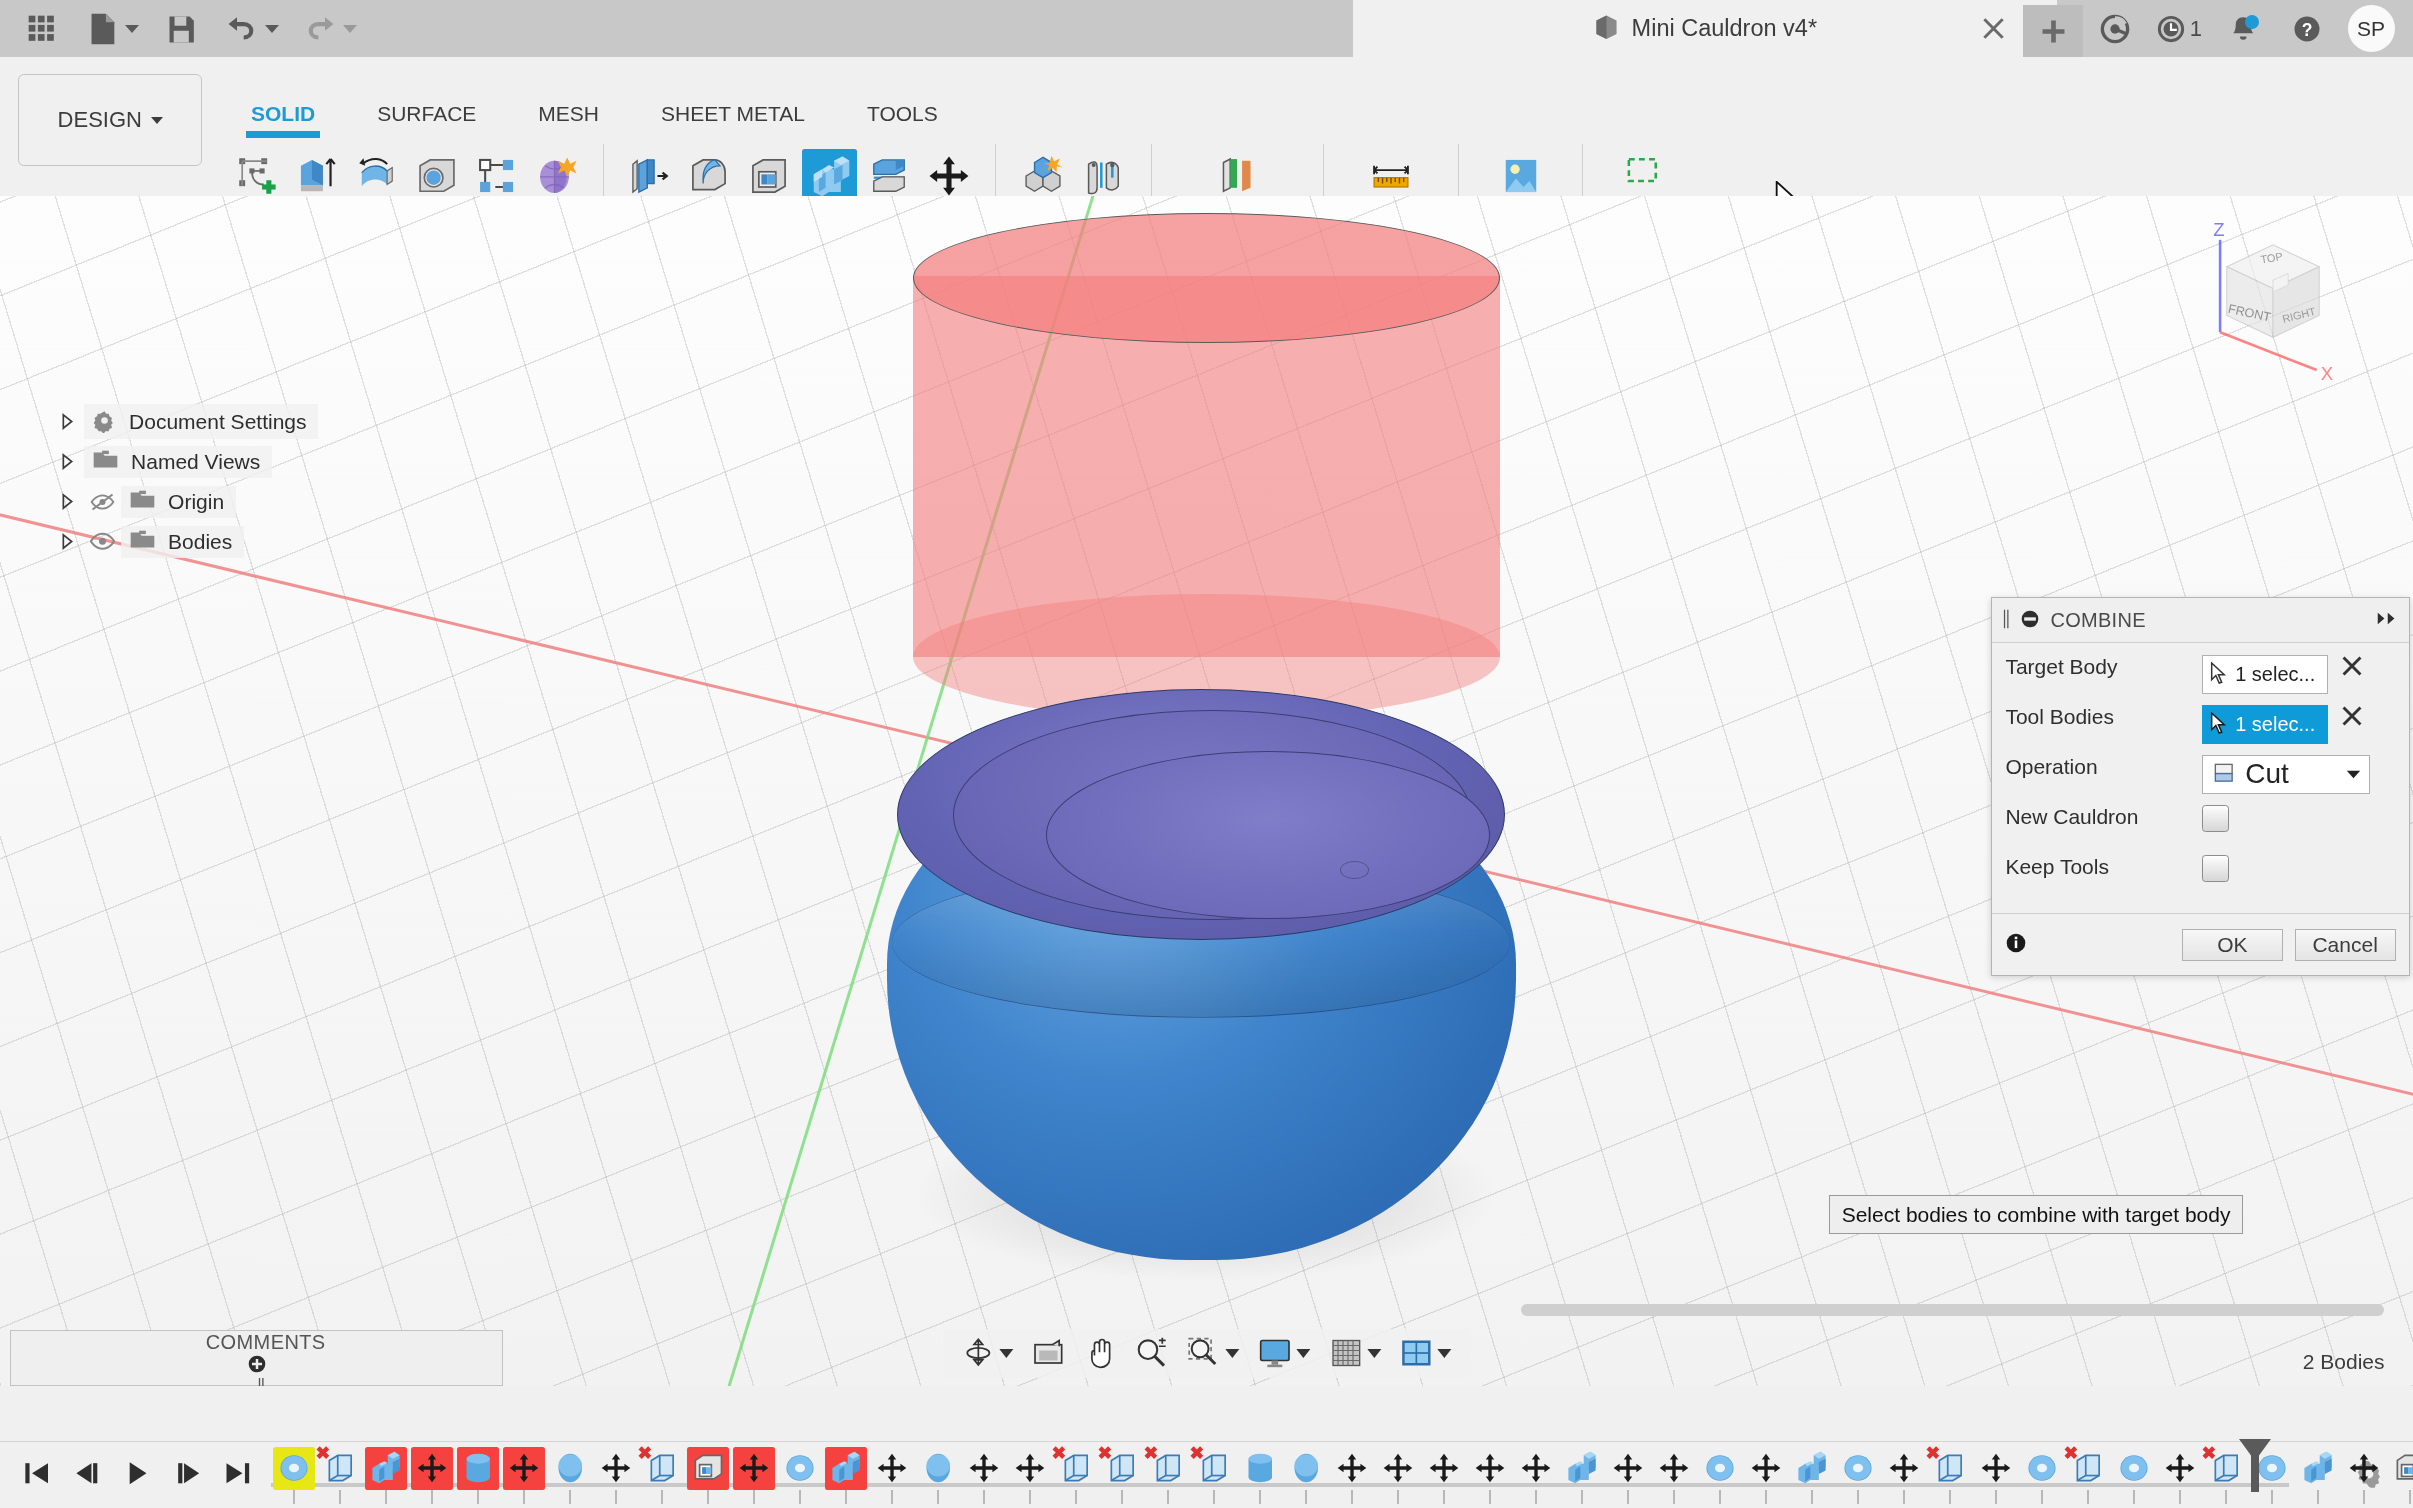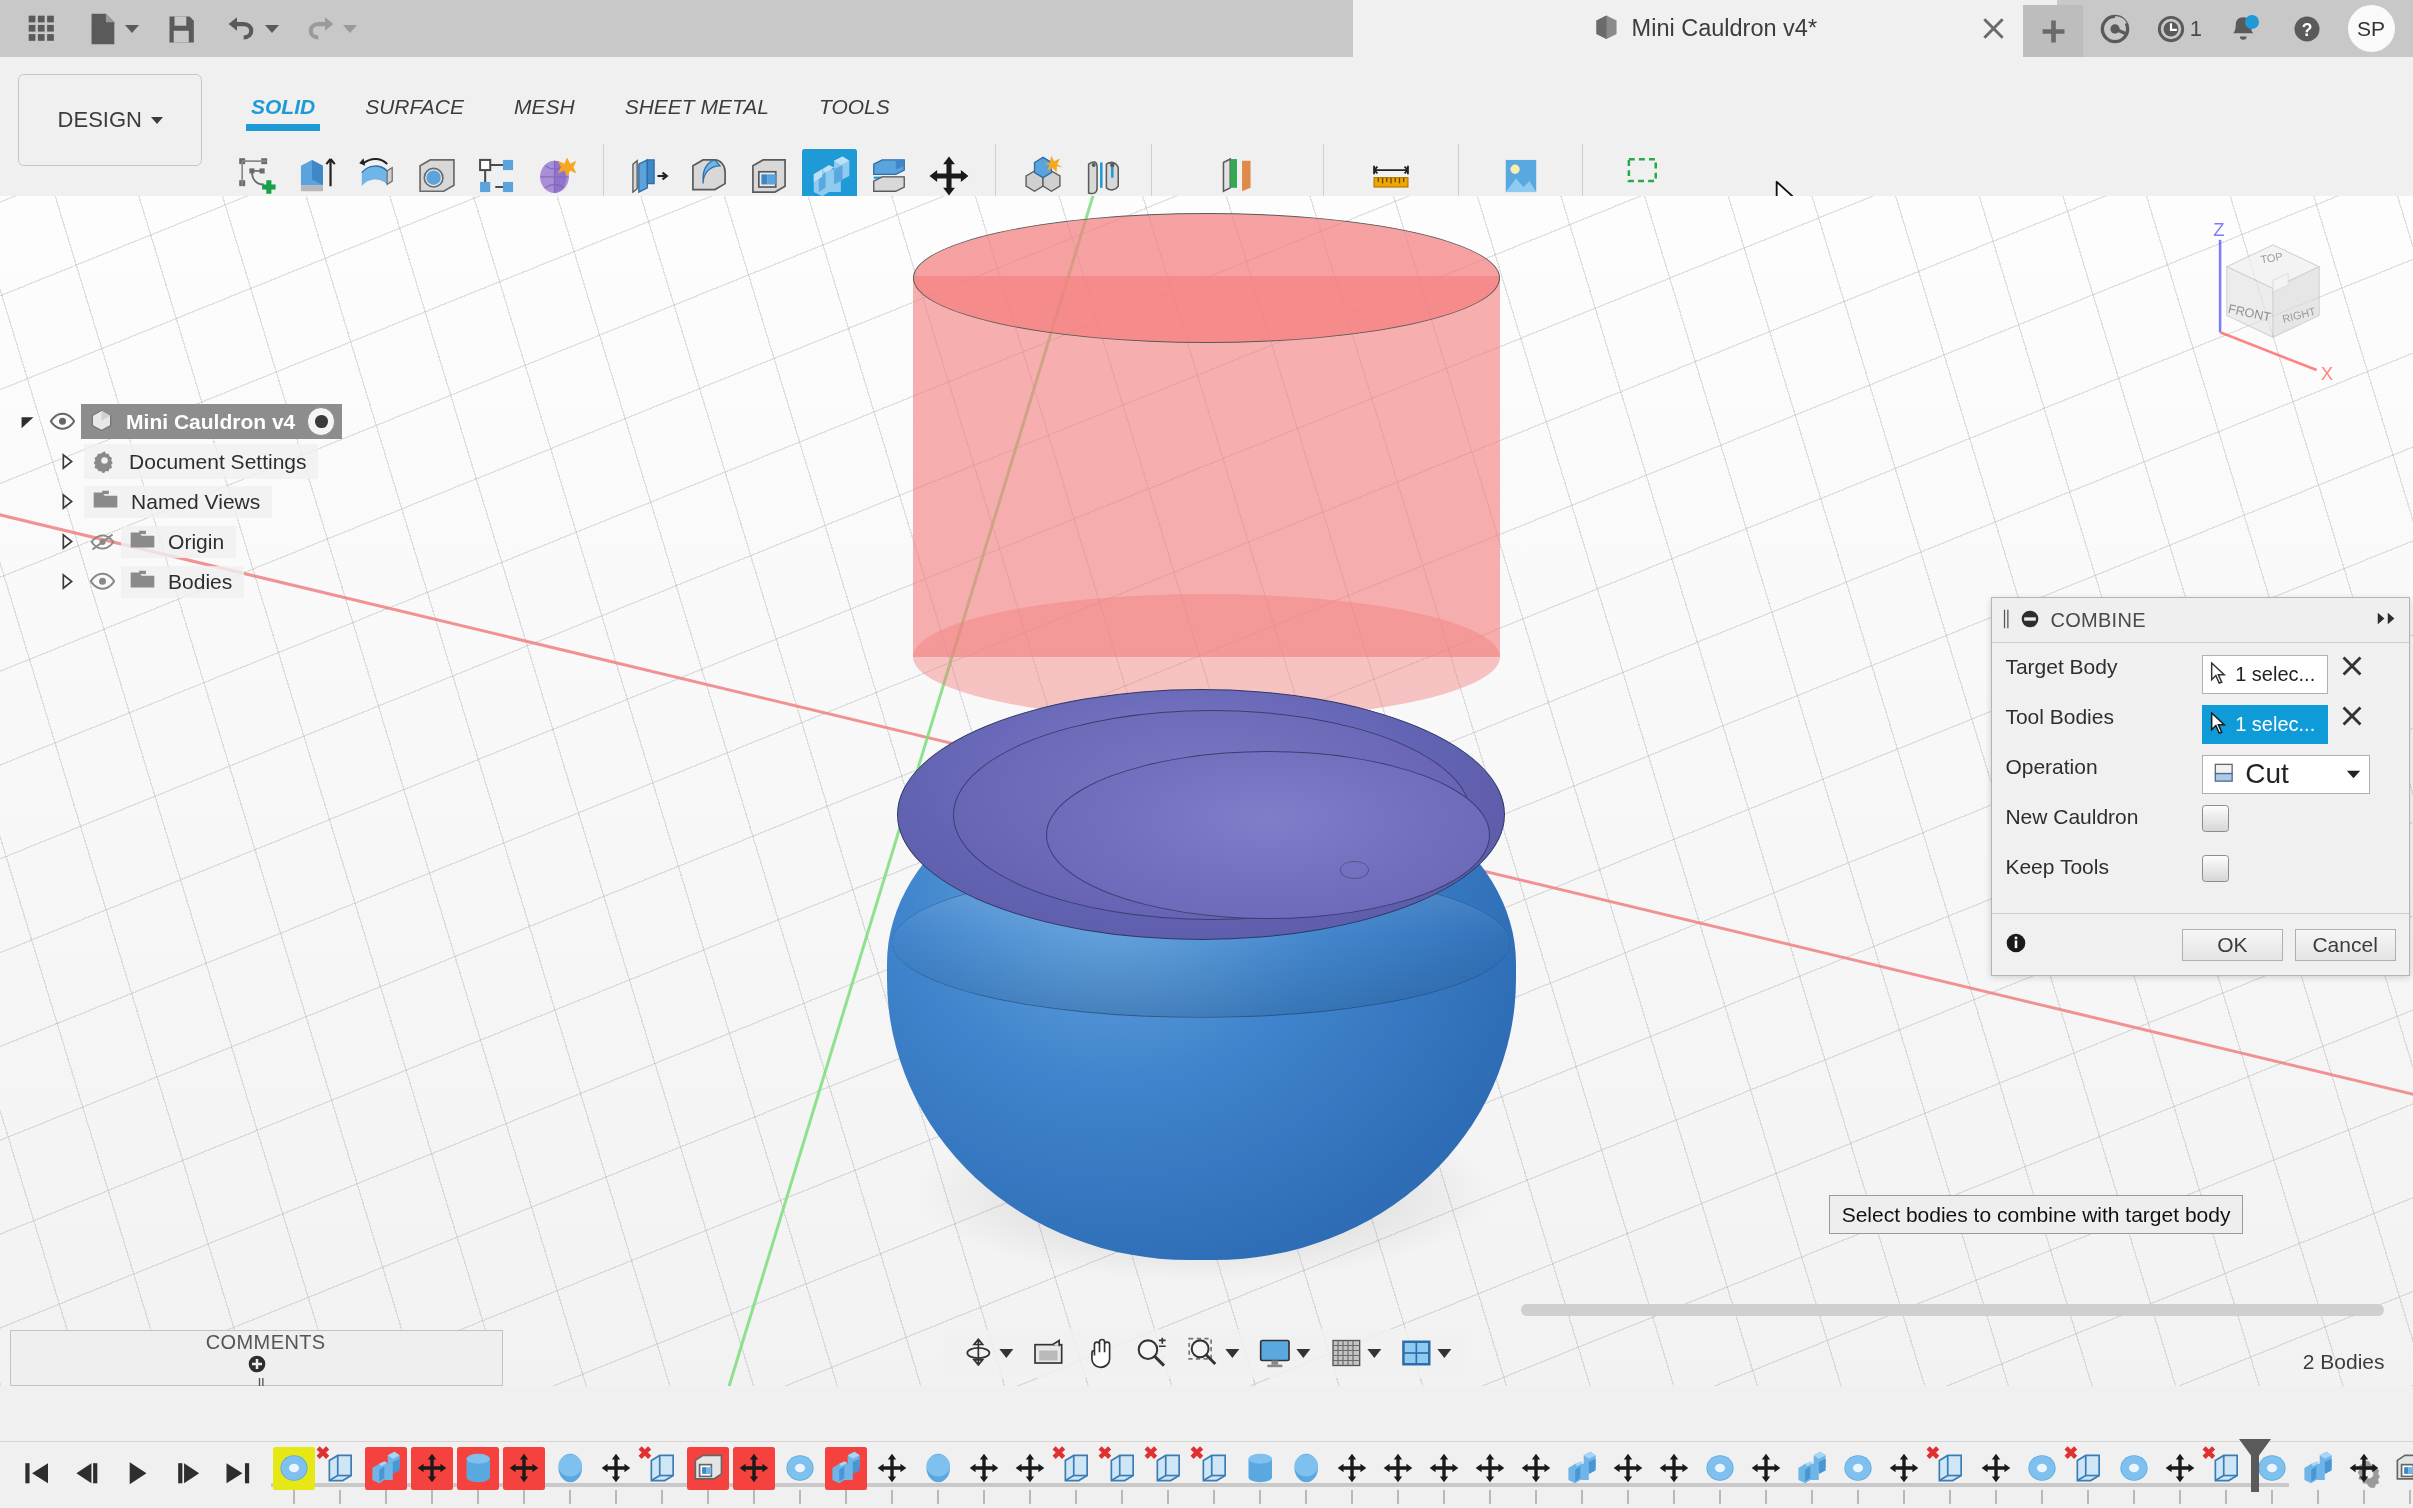--- a/index.html
+++ b/index.html
@@ -41,21 +41,21 @@
 
   
   .ribbon { position:absolute; left:0; top:57px; width:2413px; height:139px; background:#f0f0f0; }
   .design-box {
     position:absolute; left:18.4px; top:17px; width:184px; height:92px;
     border:0.8px solid #c6c6c6; border-radius:5.9px; background:#f0f0f0;
     display:flex;align-items:center;justify-content:center; gap:9.2px; cursor:pointer;
   }
   .design-box .t { font-size:22px; color:#3c3c3c; }
 
-  .tabs { position:absolute; left:226px; top:38px; display:flex; gap:0;font-style:italic; }
+  .tabs { position:absolute; left:226px; top:45px; display:flex; gap:12px; }
   .rtab { font-size:21px; color:#3c3c3c; padding:0 25px; cursor:pointer; position:relative; padding-bottom:11.7px;}
   .rtab.active { color:#1e9ad6; font-weight:bold; }
   .rtab.active:after { content:""; position:absolute; left:20px; right:20px; bottom:0; height:6.7px; background:#1e9ad6; }
 
   .panels { position:absolute; left:221px; top:87px; height:101px; display:flex; align-items:flex-start; }
   .panel { display:flex; flex-direction:column; align-items:center; position:relative; padding:0 8.4px;}
   .panel-icons { display:flex; align-items:center; gap:5px; height:64px; }
   .panel-label { font-size:18.4px; color:#3c3c3c; display:flex; align-items:center; gap:6.7px; margin-top:3.4px;}
   .ptool { width:55px; height:55px; display:flex;align-items:center;justify-content:center;cursor:pointer; border-radius:2.5px;}
   .ptool.sel { background:#1e9ad6; }
@@ -647,45 +647,20 @@
         <text x="182" y="193" font-size="22" fill="#ff5555" font-family="Liberation Sans, sans-serif">X</text>
       </svg>
     </div>
 
     <div class="tooltip">Select bodies to combine with target body</div>
 
     <div class="browser">
 
       <div class="tree">
 
-        <div class="tnode">
-          <span class="tarrow">
-            <svg width="17" height="17" viewBox="0 0 20 20">
-                <path d="M3 5h14L3 18z" fill="#2e2e2e"></path>
-              </svg>
-          </span>
-          <span class="teye">
-            <svg width="25" height="18.4" viewBox="0 0 30 22">
-                <path d="M15 2C6 2 1 11 1 11s5 9 14 9 14-9 14-9-5-9-14-9z" fill="none" stroke="#666" stroke-width="2.4"></path>
-                <circle cx="15" cy="11" r="4.2" fill="#666"></circle>
-              </svg>
-          </span>
-          <span class="tlabelwrap root">
-            <span>
-              <svg width="25" height="25" viewBox="0 0 30 30">
-                  <path d="M4 9l11-6 11 6v12l-11 6-11-6z" fill="#e8e8e8" stroke="#777" stroke-width="1.6"></path>
-                  <path d="M15 3v12l11-6z" fill="#cfcfcf"></path>
-                </svg>
-            </span>
-            <span class="txt">Mini Cauldron v4</span>
-            <span class="radio-dot">
-                <i></i>
-              </span>
-          </span>
-        </div>
 
         <div class="tnode" style="padding-left:40px">
           <span class="tarrow">
             <svg width="15" height="17" viewBox="0 0 18 20">
                 <path d="M4 2l10 8-10 8z" fill="none" stroke="#3a3a3a" stroke-width="2"></path>
               </svg>
           </span>
           <span class="tlabelwrap">
             <span>
               <svg width="25" height="25" viewBox="0 0 30 30">

